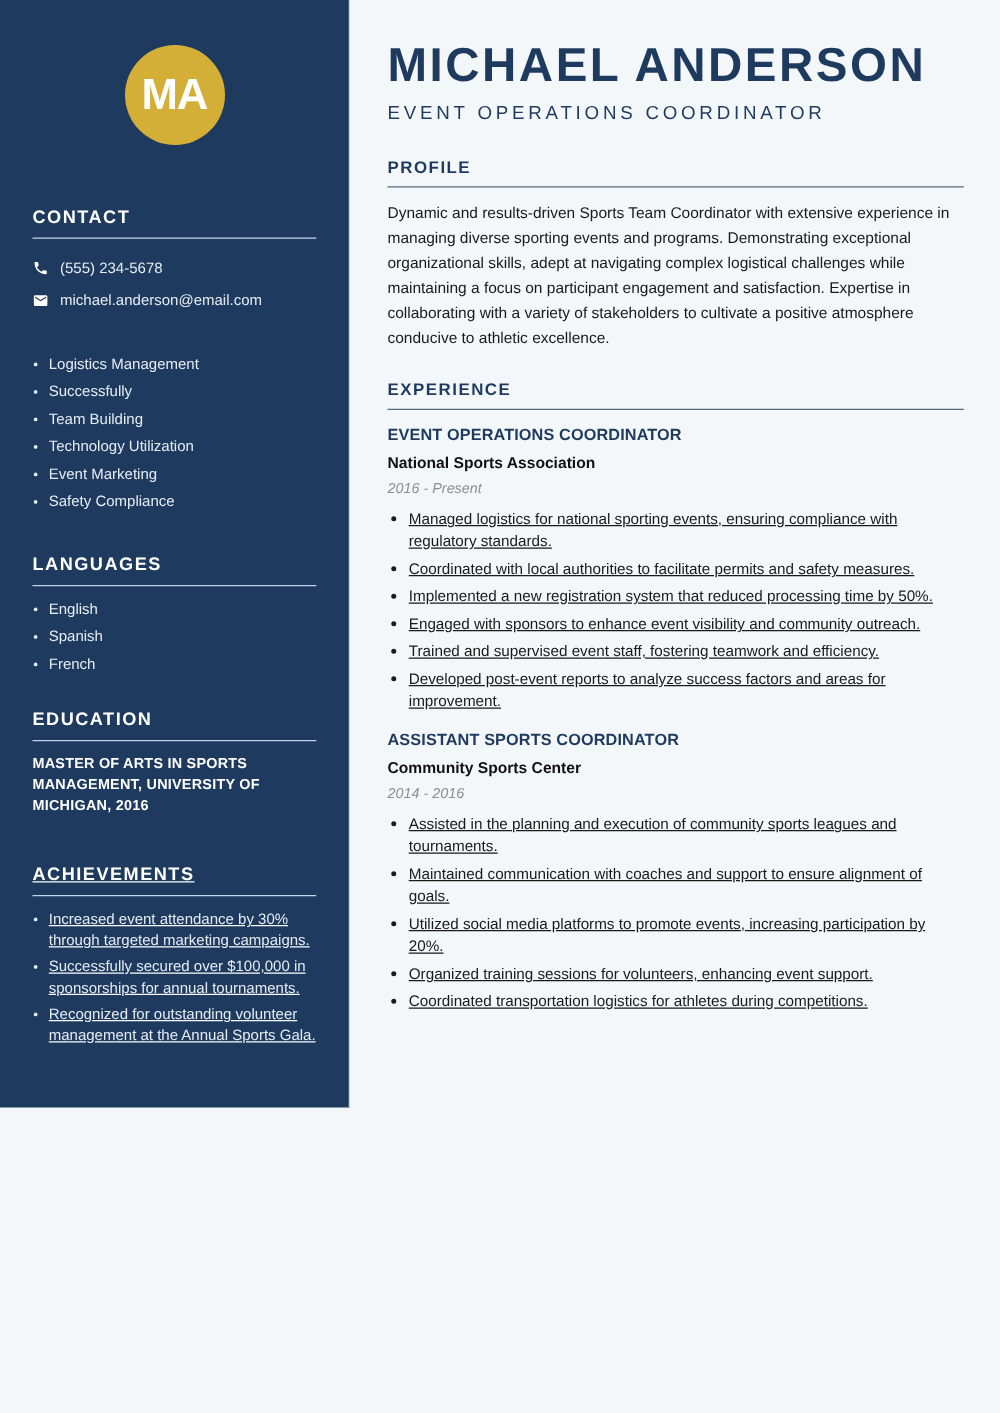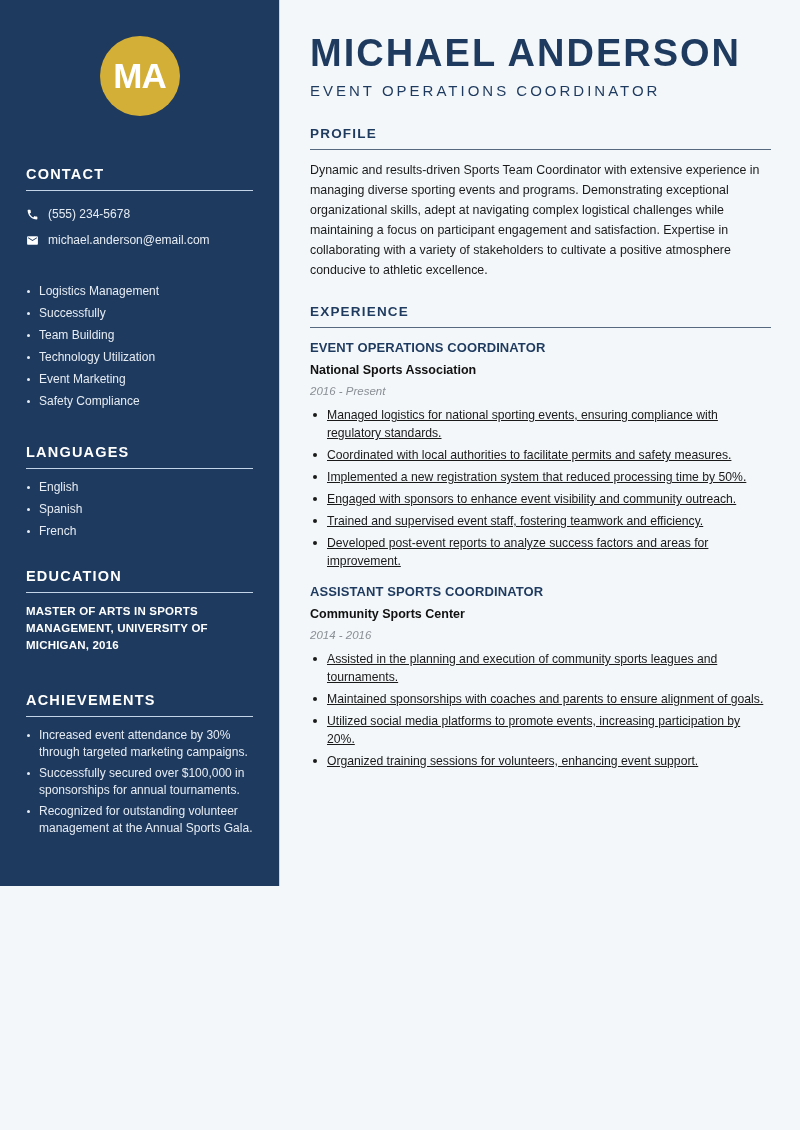--- a/index.html
+++ b/index.html
@@ -67,21 +67,21 @@
       content: "";
       position: absolute;
       left: 1px; top: 7px;
       width: 3px; height: 3px;
       border-radius: 50%;
       background: #e6ecf3;
     }
     .side-section.skills { margin-top: 30px; }
     .side-section.languages { margin-top: 34px; }
     .side-section.education { margin-top: 28px; }
-    .side-section.achievements { margin-top: 38px; }
+    .side-section.achievements { margin-top: 38px; text-decoration: underline; }
     .edu-text {
       font-weight: 700;
       font-size: 11.5px;
       line-height: 17px;
       color: #ffffff;
       letter-spacing: 0.2px;
     }
     .ach-list li { margin-bottom: 4px; }
 
     
@@ -251,20 +251,21 @@
           <li>Developed post-event reports to analyze success factors and areas for improvement.</li>
         </ul>
       </div>
 
       <div class="job">
         <div class="job-title">ASSISTANT SPORTS COORDINATOR</div>
         <div class="company">Community Sports Center</div>
         <div class="dates">2014 - 2016</div>
         <ul class="bullets">
           <li>Assisted in the planning and execution of community sports leagues and tournaments.</li>
-          <li>Maintained sponsorships with coaches and parents to ensure alignment of goals.</li>
+          <li>Maintained communication with coaches and support to ensure alignment of goals.</li>
           <li>Utilized social media platforms to promote events, increasing participation by 20%.</li>
           <li>Organized training sessions for volunteers, enhancing event support.</li>
+          <li>Coordinated transportation logistics for athletes during competitions.</li>
         </ul>
       </div>
     </section>
   </main>
 </div>
 
 </body></html>

